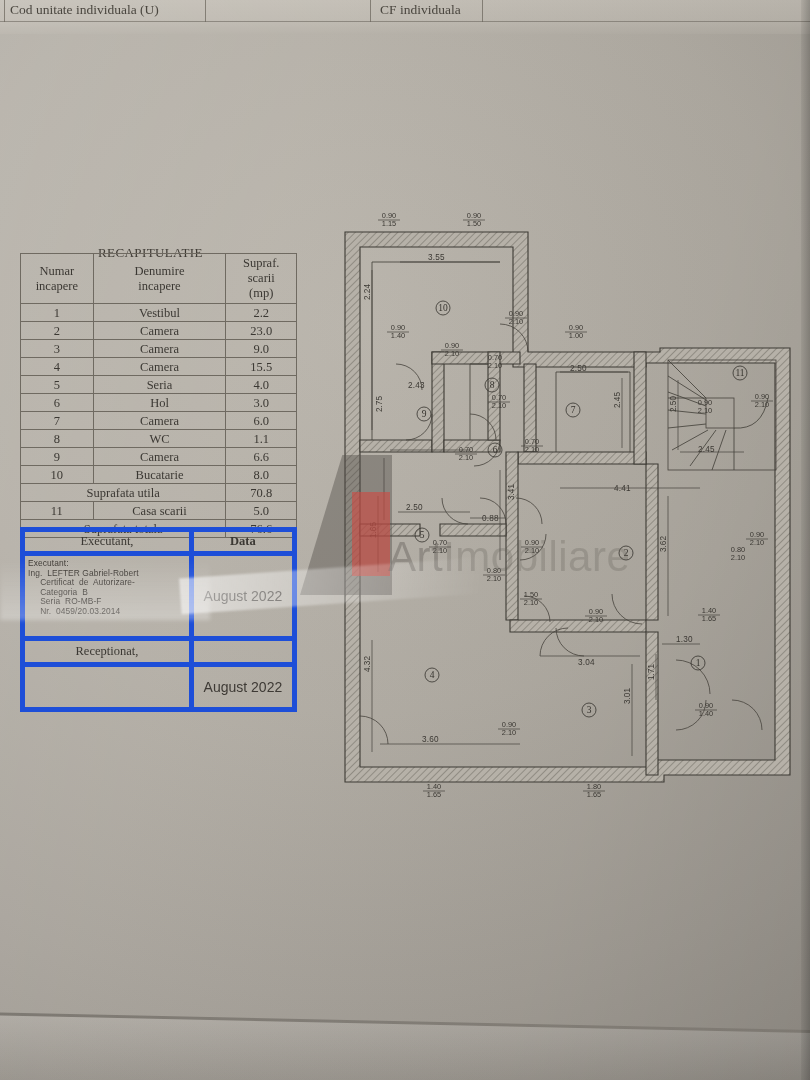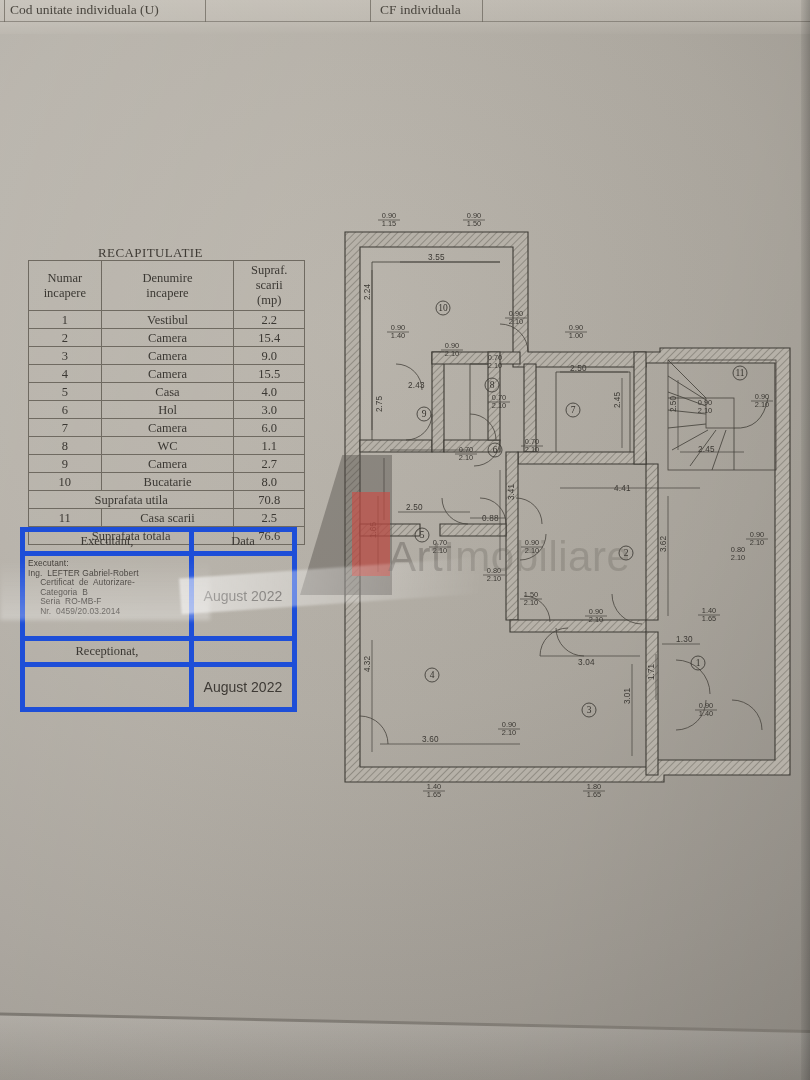--- a/index.html
+++ b/index.html
@@ -49,24 +49,23 @@
   }
   .hdr .vline{position:absolute;top:-4px;width:1px;height:26px;background:#6d685f;opacity:.75;}
   .hdr .hline{position:absolute;left:0;top:21px;width:810px;height:1px;background:#6d685f;opacity:.6;}
 
   
   .tbl-title{
     position:absolute;left:98px;top:245px;width:170px;text-align:left;
     font-size:13px;color:#3f3b35;letter-spacing:.4px;
   }
   table.recap{
-    position:absolute;left:20px;top:260px;width:277px;
+    position:absolute;left:20px;top:253px;width:277px;
     border-collapse:collapse;
     color:#3b3833;
-    margin-left:8px;
   }
   table.recap td,table.recap th{
     border:1px solid #6f6a61;
     text-align:center;
     font-size:12.5px;
     padding:0;height:17px;line-height:16px;
     font-family:"Liberation Serif",serif;
     font-weight:normal;
   }
   table.recap th{height:auto;padding:2px 1px;font-size:12.5px;line-height:15px;}
@@ -176,84 +175,84 @@
       </tr>
 
       <tr>
         <td class="c-num">1</td>
         <td class="c-name">Vestibul</td>
         <td class="c-area">2.2</td>
       </tr>
       <tr>
         <td class="c-num">2</td>
         <td class="c-name">Camera</td>
-        <td class="c-area">15.4</td>
+        <td class="c-area">23.0</td>
       </tr>
       <tr>
         <td class="c-num">3</td>
         <td class="c-name">Camera</td>
         <td class="c-area">9.0</td>
       </tr>
       <tr>
         <td class="c-num">4</td>
         <td class="c-name">Camera</td>
         <td class="c-area">15.5</td>
       </tr>
       <tr>
         <td class="c-num">5</td>
-        <td class="c-name">Casa</td>
+        <td class="c-name">Seria</td>
         <td class="c-area">4.0</td>
       </tr>
       <tr>
         <td class="c-num">6</td>
         <td class="c-name">Hol</td>
         <td class="c-area">3.0</td>
       </tr>
       <tr>
         <td class="c-num">7</td>
         <td class="c-name">Camera</td>
         <td class="c-area">6.0</td>
       </tr>
       <tr>
         <td class="c-num">8</td>
         <td class="c-name">WC</td>
         <td class="c-area">1.1</td>
       </tr>
       <tr>
         <td class="c-num">9</td>
         <td class="c-name">Camera</td>
-        <td class="c-area">2.7</td>
+        <td class="c-area">6.6</td>
       </tr>
       <tr>
         <td class="c-num">10</td>
         <td class="c-name">Bucatarie</td>
         <td class="c-area">8.0</td>
       </tr>
 
       <tr>
         <td class="span2" colspan="2">Suprafata  utila</td>
         <td class="c-area">70.8</td>
       </tr>
       <tr>
         <td class="c-num">11</td>
         <td class="c-name">Casa  scarii</td>
-        <td class="c-area">2.5</td>
+        <td class="c-area">5.0</td>
       </tr>
       <tr>
         <td class="span2" colspan="2">Suprafata  totala</td>
         <td class="c-area">76.6</td>
       </tr>
     </tbody>
   </table>
 
   <table class="exec">
     <tbody>
       <tr>
         <td class="hd" style="width:170px;">Executant,</td>
-        <td class="hd" style="width:105px;">Data</td>
+        <td class="hd" style="width:105px;font-weight:bold;">Data</td>
       </tr>
       <tr>
         <td class="body-l">
           <div class="tech">Executant:
 Ing.  LEFTER Gabriel-Robert
      Certificat  de  Autorizare-
      Categoria  B
      Seria  RO-MB-F
      Nr.  0459/20.03.2014</div>
         </td>

